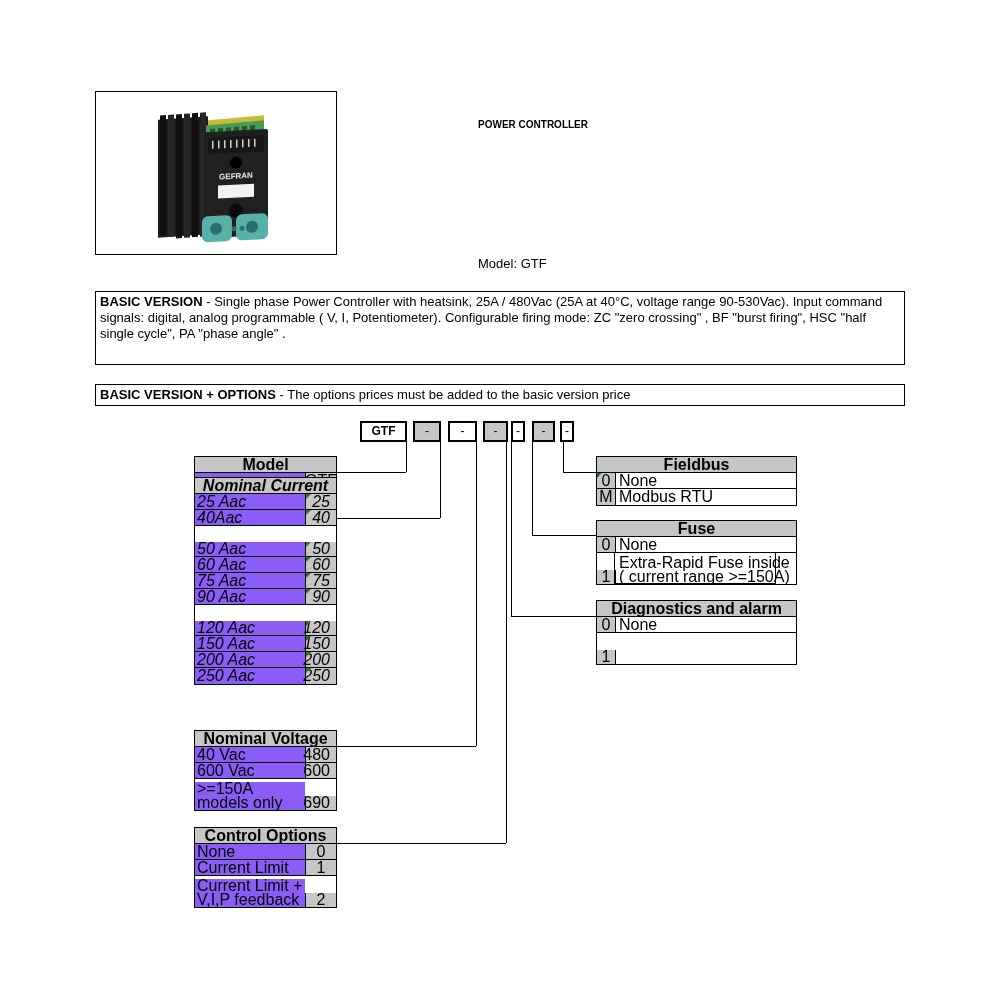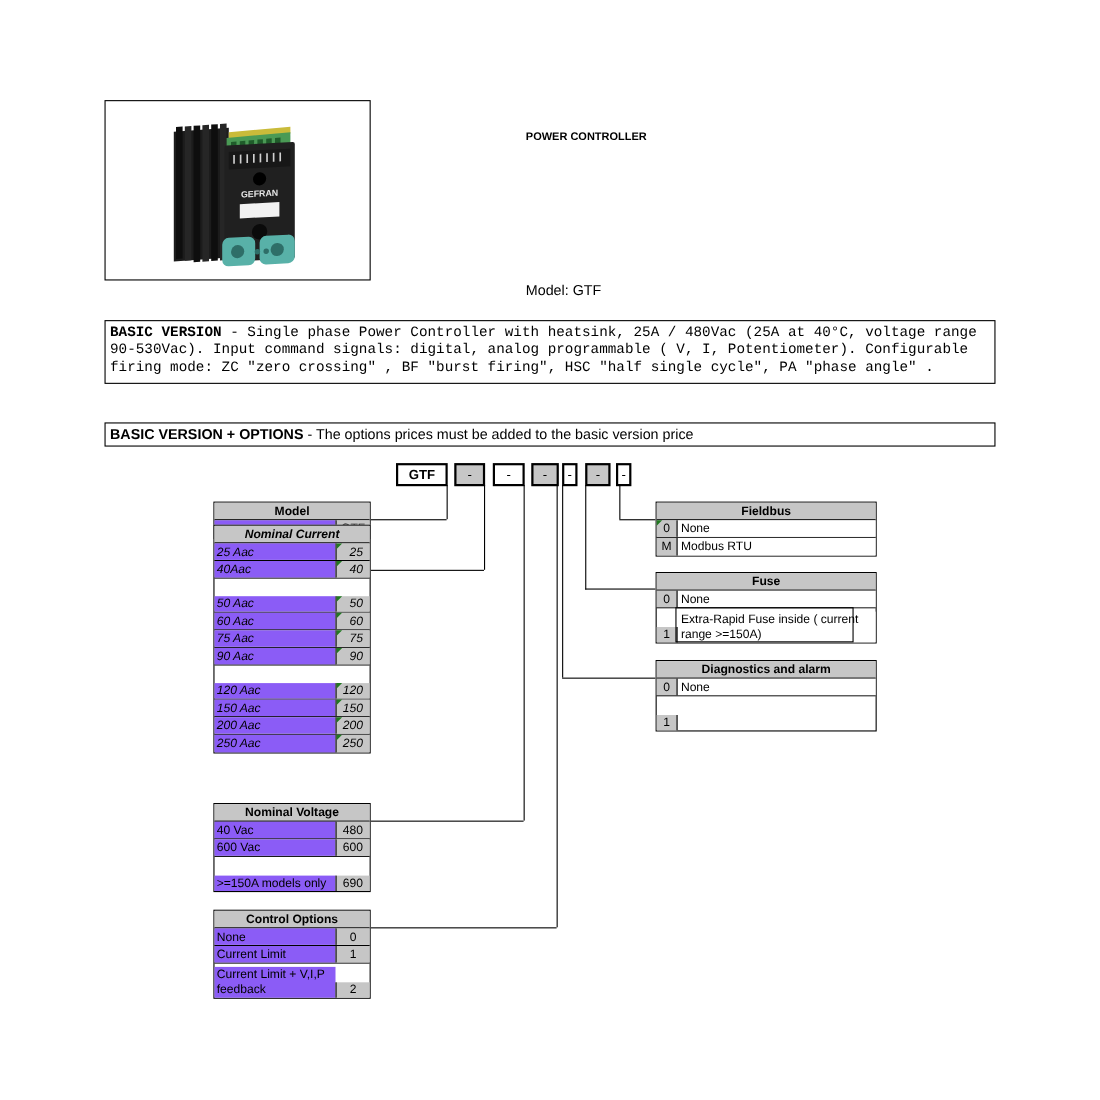--- a/index.html
+++ b/index.html
@@ -8,42 +8,42 @@
 
   
   .img-frame { position:absolute; left:95px; top:91px; width:242px; height:164px; border:1px solid #000; background:#fff; }
 
   
   .doc-title { position:absolute; left:478px; top:119px; font-size:10px; font-weight:bold; }
   .model-line { position:absolute; left:478px; top:256px; font-size:13px; }
 
   
   .desc-box { position:absolute; left:95px; width:810px; border:1px solid #000; font-size:13px; line-height:16px; padding:2px 4px; background:#fff; }
-  #basic-box { top:291px; height:58px;font-family:Liberation Mono, monospace; }
+  #basic-box { top:291px; height:74px; }
   #options-box { top:384px; height:22px; white-space:nowrap; overflow:hidden; }
   .desc-box b { font-weight:bold; }
 
   
   .cb { position:absolute; top:421px; height:21px; border:2px solid #000; background:#fff; text-align:center; font-size:12px; line-height:17px; }
   .cb.gray { background:#c6c6c6; }
   .cb0 { left:360px; width:47px; font-weight:bold; }
   .cb1 { left:413px; width:28px; }
   .cb2 { left:448px; width:29px; }
   .cb3 { left:483px; width:25px; }
   .cb4 { left:511px; width:14px; }
   .cb5 { left:532px; width:23px; }
   .cb6 { left:560px; width:14px; }
 
   
   .vline, .hline { position:absolute; background:#000; }
   .vline { width:1px; }
   .hline { height:1px; }
 
   
-  .tbl { position:absolute; border:1px solid #000; background:#fff; font-size:11px; }
+  .tbl { position:absolute; border:1px solid #000; background:#fff; font-size:16px; }
   .tbl-left { left:194px; width:143px; }
   .tbl-right { left:596px; width:201px; }
   .thead { background:#c6c6c6; font-weight:bold; text-align:center; height:16px; line-height:16px; border-bottom:1px solid #000; overflow:hidden; }
   .trow { display:flex; min-height:16px; border-bottom:1px solid #000; align-items:stretch; }
   .trow:last-child { border-bottom:none; }
   .trow.tall { min-height:31px;align-items:flex-end; }
   .cell { display:flex; align-items:center; line-height:14px; }
   .cell.label { flex:1; padding:0 2px; background:#8b5cf6; }
   .cell.value { width:31px; background:#c6c6c6; border-left:1px solid #000; justify-content:flex-end; padding-right:6px; position:relative; }
   .tbl.center-values .cell.value { justify-content:center; padding-right:0; }

